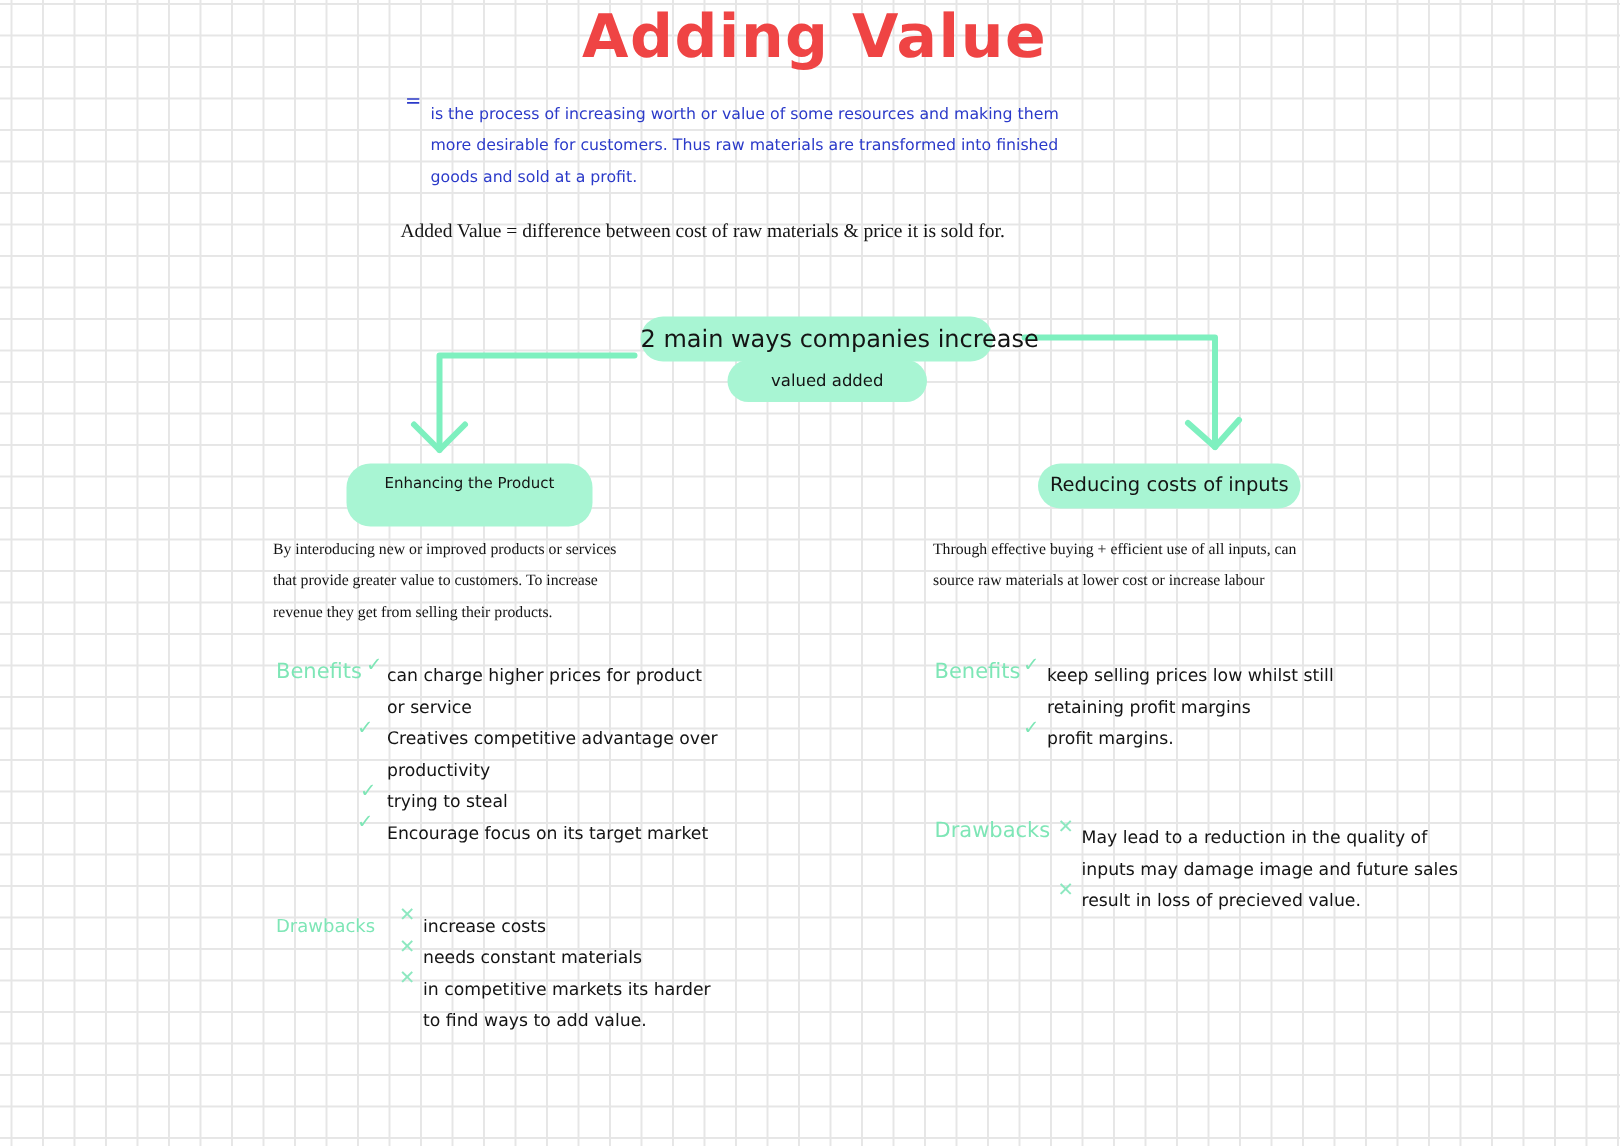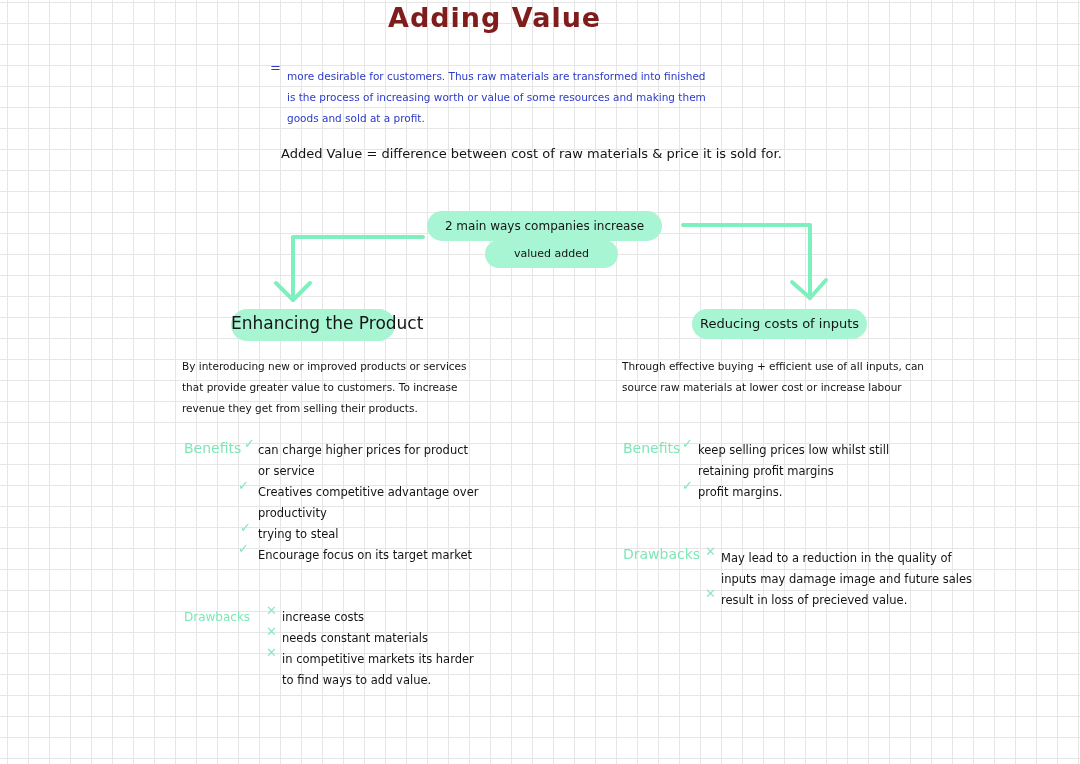--- a/index.html
+++ b/index.html
@@ -9,56 +9,56 @@
       background-image:
         linear-gradient(to right, #e6e6e6 1px, transparent 1px),
         linear-gradient(to bottom, #e6e6e6 1px, transparent 1px);
       background-size: 21px 21px;
       background-position: 7px 2px;
       font-family: "DejaVu Sans", sans-serif;
       color: #141414;
     }
     .abs { position: absolute; }
     .title {
-      left: 388px; top: 2px; font-size: 27px; font-weight: bold;
-      color: #7f1d1d; letter-spacing: 1px; font-family: "DejaVu Sans", sans-serif;
+      left: 388px; top: 2px; font-size: 40px; font-weight: bold;
+      color: #ef4444; letter-spacing: 1px; font-family: "DejaVu Sans", sans-serif;
     }
     .eq-mark { left: 270px; top: 60px; font-size: 13px; color: #2b3ac9; }
     .definition {
       left: 287px; top: 66px; width: 470px; font-size: 10.5px;
       line-height: 21px; color: #2b3ac9;
     }
-    .formula { left: 281px; top: 146px; font-size: 13px; color: #141414; }
+    .formula { left: 267px; top: 146px; font-size: 13px; color: #141414; font-family: Liberation Serif, serif; }
     .pill {
       background: #a8f5d3; border-radius: 16px; text-align: center;
       color: #141414; white-space: nowrap;
     }
-    .central-1 { left: 427px; top: 211px; width: 235px; height: 30px; line-height: 30px; font-size: 12px; }
+    .central-1 { left: 427px; top: 211px; width: 235px; height: 30px; line-height: 30px; font-size: 16px; }
     .central-2 { left: 485px; top: 240px; width: 133px; height: 28px; line-height: 28px; font-size: 11px; }
-    .branch-left { left: 231px; top: 309px; width: 164px; height: 32px; line-height: 28px; font-size: 17px; }
+    .branch-left { left: 231px; top: 309px; width: 164px; height: 42px; line-height: 28px; font-size: 10px; }
     .branch-right { left: 692px; top: 309px; width: 175px; height: 30px; line-height: 30px; font-size: 13px; }
     .arrows { left: 0; top: 0; }
-    .para { font-size: 10.5px; line-height: 21px; color: #141414; }
+    .para { font-size: 10.5px; line-height: 21px; color: #141414; font-family: Liberation Serif, serif; }
     .para-left { left: 182px; top: 356px; width: 300px; }
     .para-right { left: 622px; top: 356px; width: 340px; }
     .section-label { font-size: 14px; color: #7ee6b6; }
     .section-label.small { font-size: 12px; }
     .item { font-size: 11.5px; line-height: 21px; color: #141414; }
     .mark { position: absolute; font-size: 13px; color: #7ee6b6; }
     .mark.x { color: #8de8c0; font-size: 13px; }
   </style>
 </head>
 <body>
 
 <div class="abs title">Adding Value</div>
 
 <div class="abs eq-mark">=</div>
 <div class="abs definition">
+  <div>is the process of increasing worth or value of some resources and making them</div>
   <div>more desirable for customers. Thus raw materials are transformed into finished</div>
-  <div>is the process of increasing worth or value of some resources and making them</div>
   <div>goods and sold at a profit.</div>
 </div>
 
 <div class="abs formula">Added Value = difference between cost of raw materials &amp; price it is sold for.</div>
 
 <svg class="abs arrows" width="1080" height="764">
   <g stroke="#7ef0bf" stroke-width="4" fill="none" stroke-linecap="round" stroke-linejoin="round">
     <polyline points="423,237 293,237 293,300"></polyline>
     <polyline points="276,283 293,300 310,283"></polyline>
     <polyline points="683,225 810,225 810,298"></polyline>

